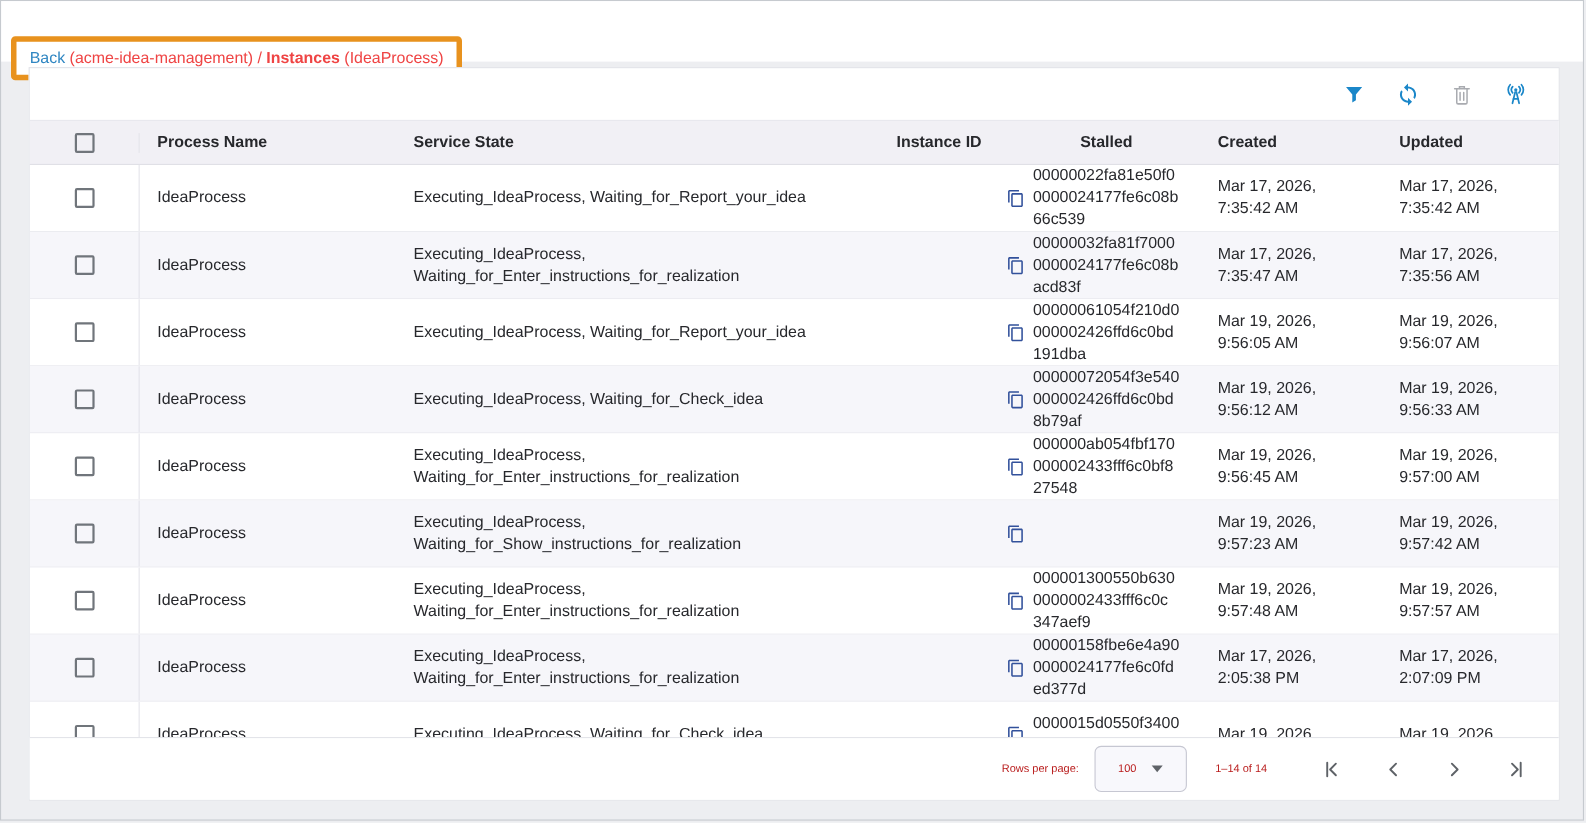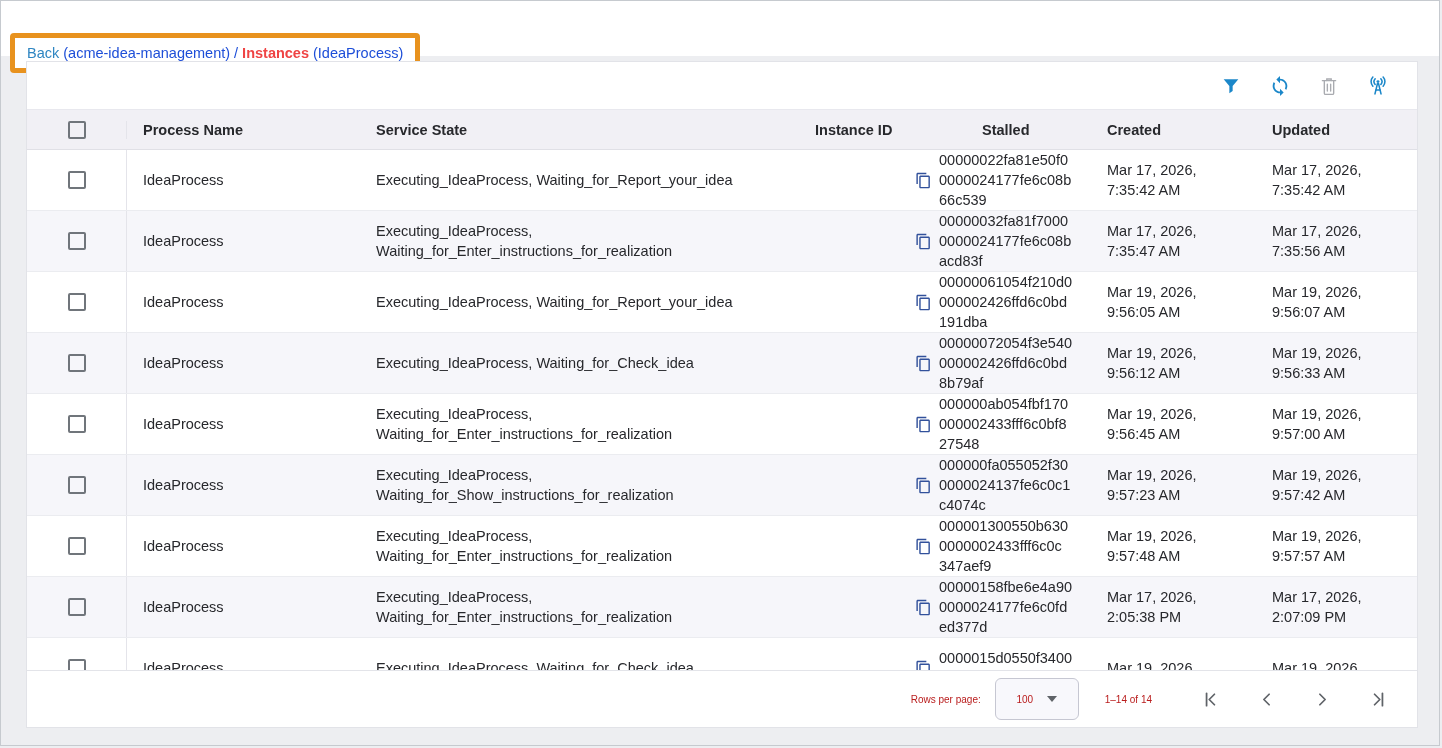--- a/index.html
+++ b/index.html
@@ -15,21 +15,21 @@
   .topbar { position: absolute; top: 0; left: 0; right: 0; height: 55px; background: #ffffff; }
   .annotation-box {
     position: absolute; top: 12px; left: 9px; height: 40px;
     border: 5px solid #e8921e; border-radius: 4px;
     display: flex; align-items: center; padding: 0 12px;
     background: #ffffff;
     margin-top: 20px;
   }
   .breadcrumb { display: flex; align-items: center; gap: 4px; font-size: 14.5px; white-space: nowrap; }
   .crumb-back { color: #2f86c2; cursor: pointer; text-decoration: none; }
-  .crumb-dim { color: #1d4ed8; }
+  .crumb-dim { color: #ef4444; }
   .crumb-current { color: #ef4444; font-weight: 700; }
 
   
   .card {
     position: absolute; left: 25px; top: 60px; width: 1392px; height: 667px;
     background: #ffffff; border: 1px solid #e2e3e8;
     display: flex; flex-direction: column;
   }
 
   
@@ -278,23 +278,20 @@
     <div class="cell col-process">IdeaProcess</div>
     <div class="cell col-state pre">Executing_IdeaProcess,
 Waiting_for_Show_instructions_for_realization</div>
     <div class="cell col-stalled"></div>
     <div class="cell col-id">
       <span class="copy-btn">
         <svg viewBox="0 0 24 24">
                 <path fill="#32519b" d="M16 1H4c-1.1 0-2 .9-2 2v14h2V3h12V1zm3 4H8c-1.1 0-2 .9-2 2v14c0 1.1.9 2 2 2h11c1.1 0 2-.9 2-2V7c0-1.1-.9-2-2-2zm0 16H8V7h11v14z"></path>
               </svg>
       </span>
-      <span class="pre">000000fa055052f30
-0000024137fe6c0c1
-c4074c</span>
     </div>
     <div class="cell col-created pre">Mar 19, 2026,
 9:57:23 AM</div>
     <div class="cell col-updated pre">Mar 19, 2026,
 9:57:42 AM</div>
   </div>
 
   <div class="trow">
     <div class="cell col-check">
       <span class="checkbox"></span>

